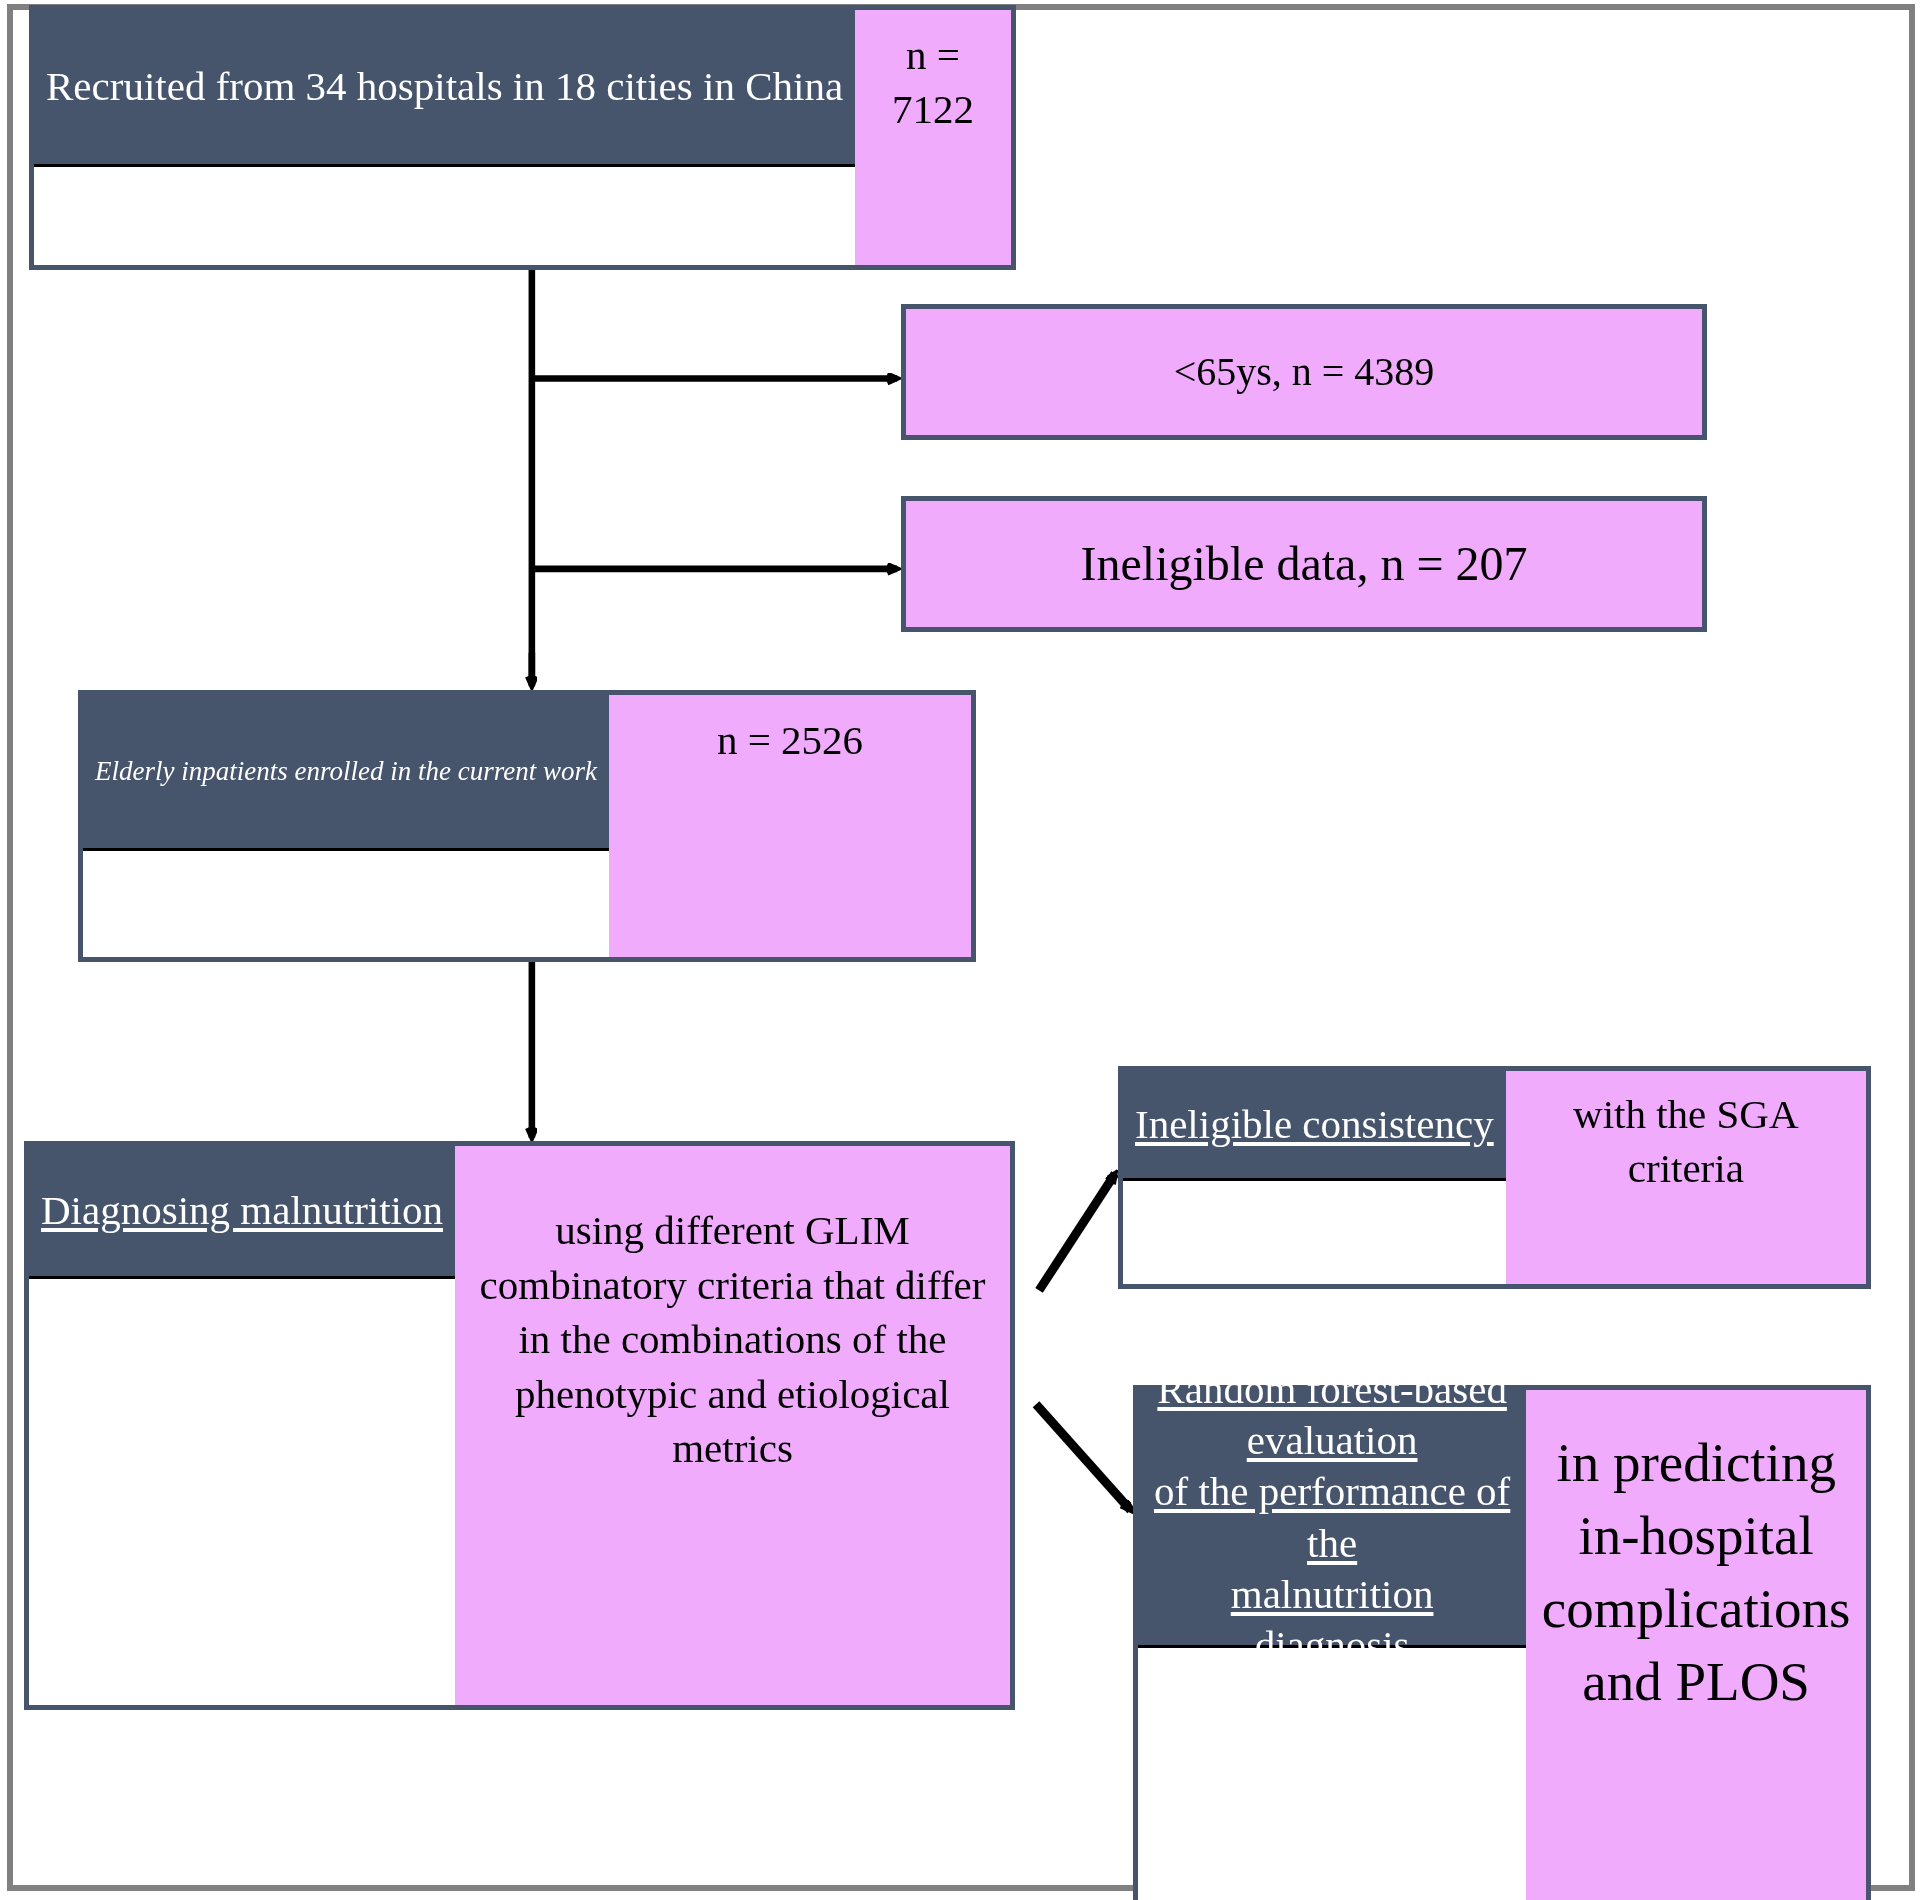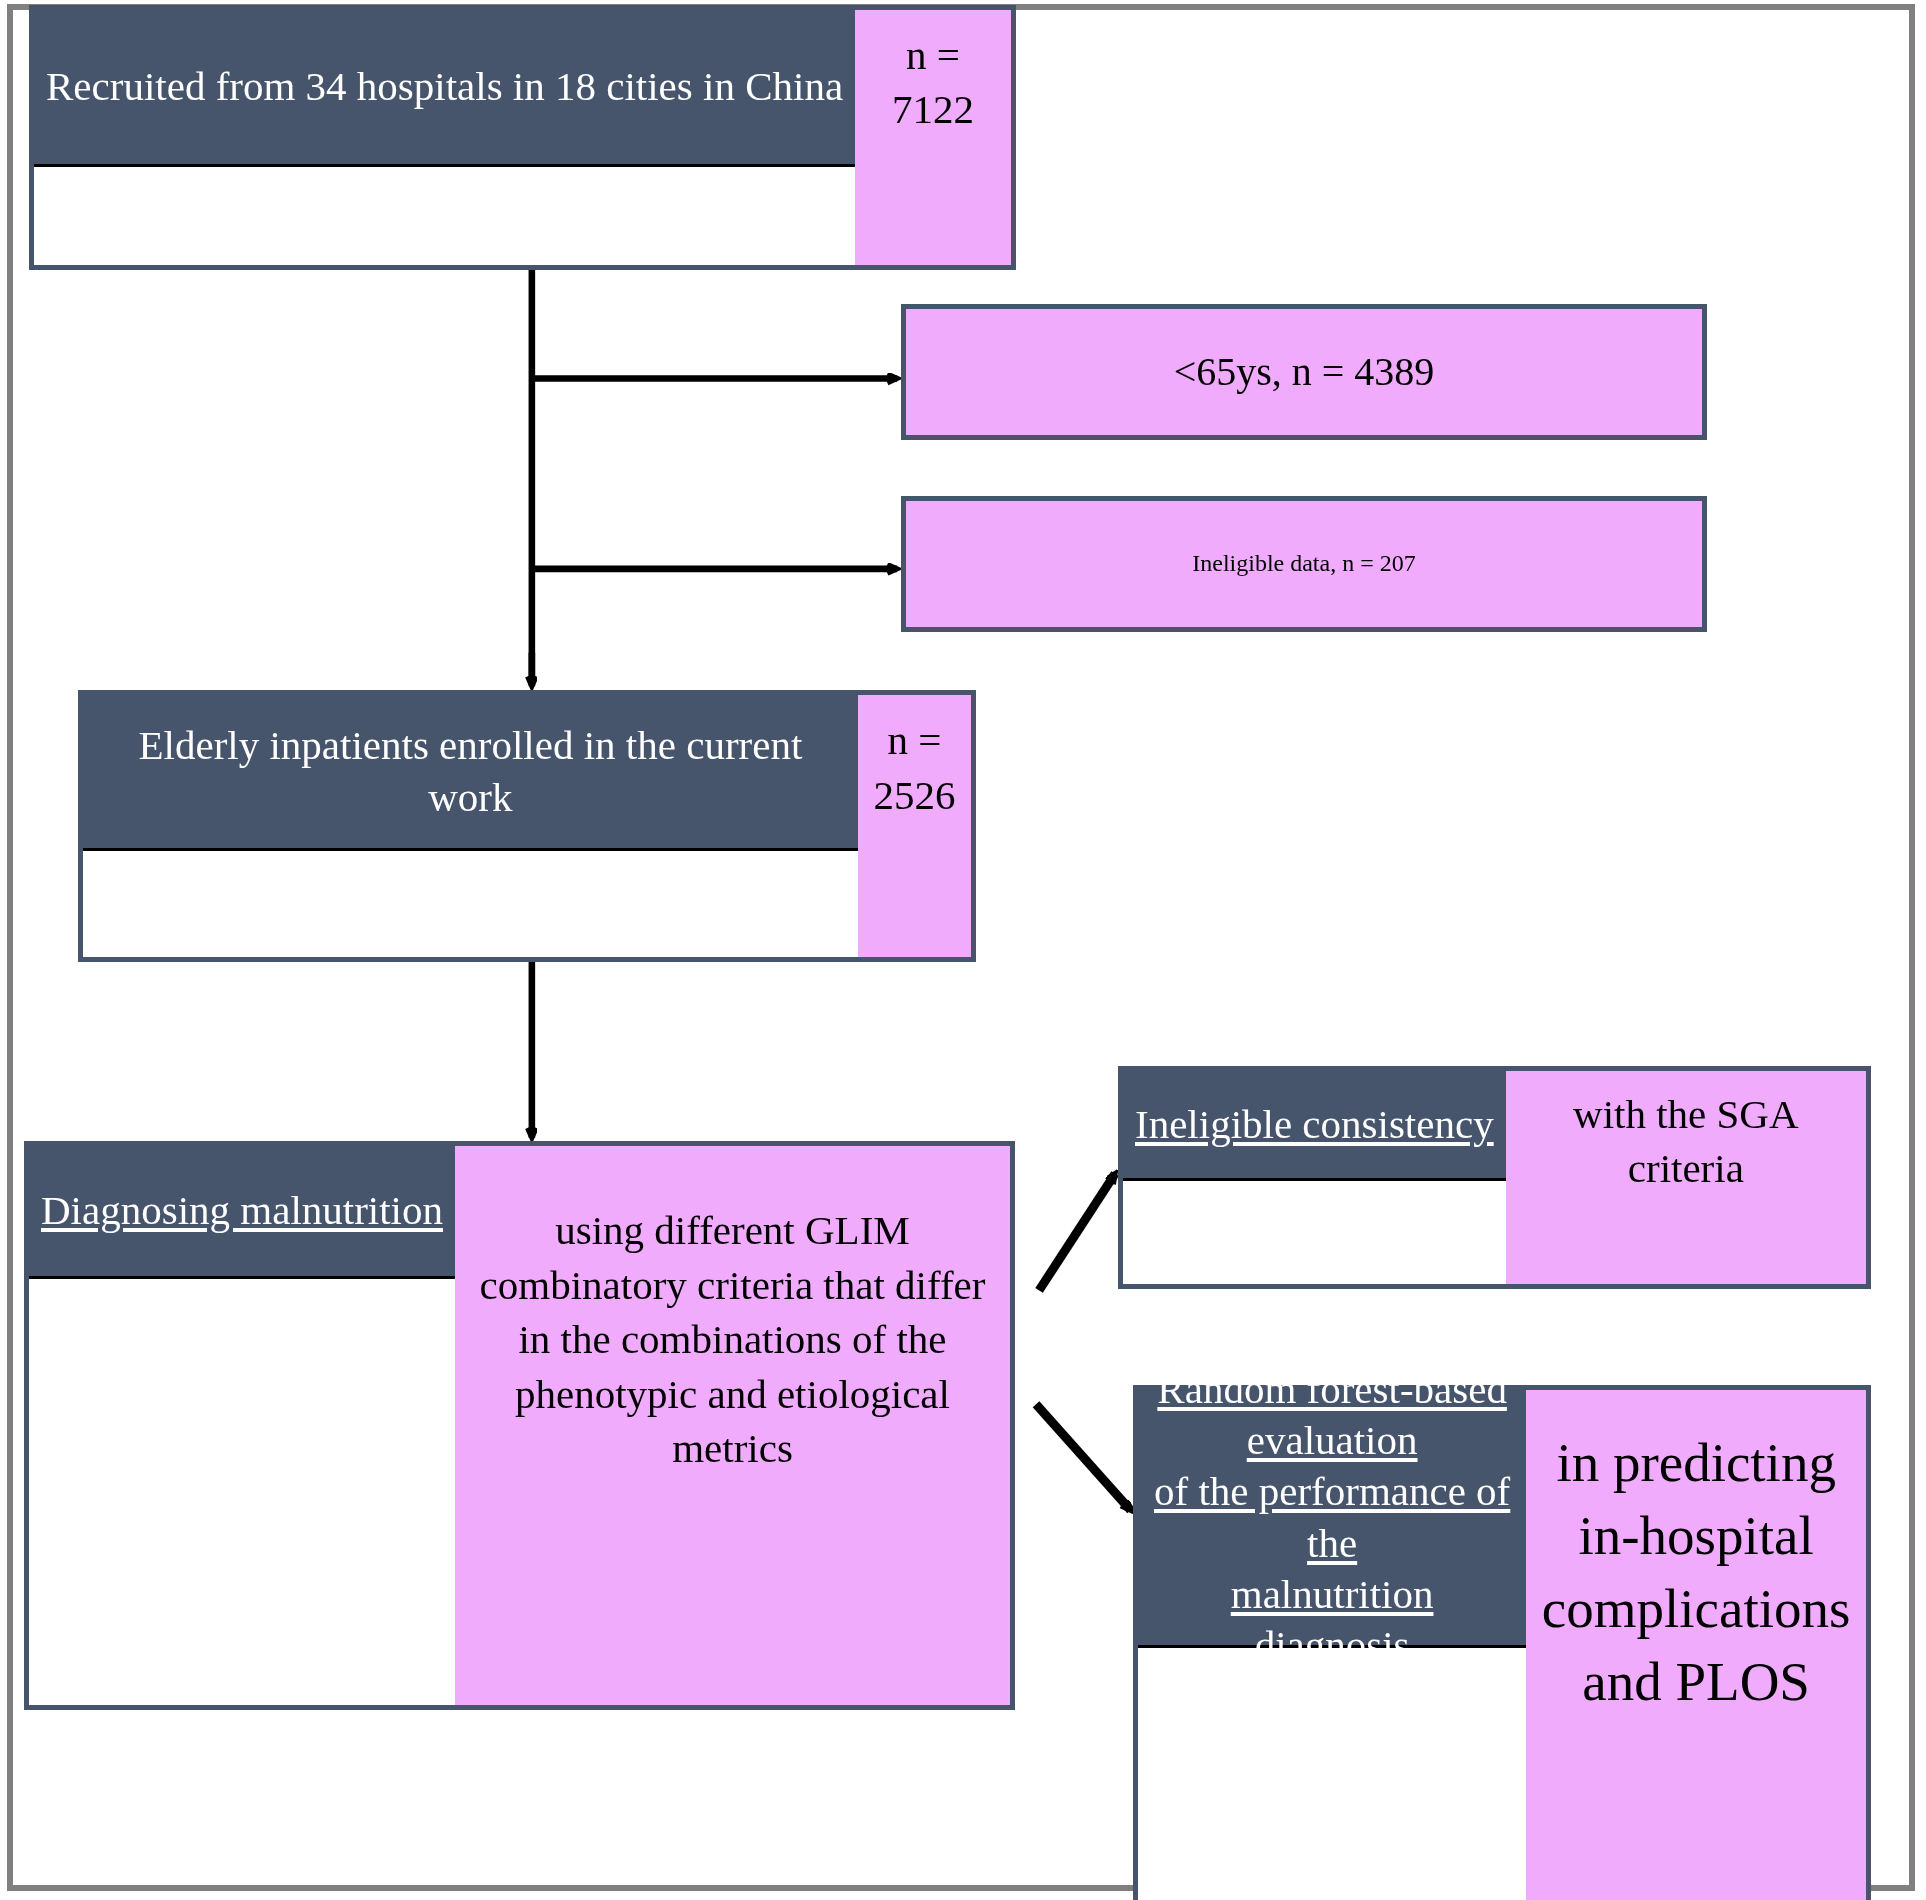--- a/index.html
+++ b/index.html
@@ -63,24 +63,24 @@
 
   
   #node-recruited { left: 29px;   top: 4.8px;    width: 987px; height: 265px; }
   #node-recruited .hdr { height: 157px; font-size: 41px; }
   #node-recruited .body { font-size: 41px; padding-top: 18px; }
 
   #node-excl-age { left: 901px; top: 304px;  width: 806px; height: 136px; }
   #node-excl-age .body { font-size: 40px; align-items: center; padding: 0 15.6px; }
 
   #node-excl-inel { left: 901px; top: 496px; width: 806px; height: 136px; }
-  #node-excl-inel .body { font-size: 24px; align-items: center; padding: 0 15.6px; }
+  #node-excl-inel .body { font-size: 48px; align-items: center; padding: 0 15.6px; }
 
   #node-enrolled { left: 78px;  top: 690px; width: 898px; height: 272px; }
-  #node-enrolled .hdr { height: 156px; font-size: 41px; }
+  #node-enrolled .hdr { height: 156px; font-size: 27px; font-style: italic; }
   #node-enrolled .body { font-size: 41px; padding-top: 18px; }
 
   #node-diagnosing { left: 24px;  top: 1141px; width: 991px; height: 569px; }
   #node-diagnosing .hdr { height: 133px; font-size: 41px; }
   #node-diagnosing .body { font-size: 41px; padding-top: 57px; }
 
   #node-consistency { left: 1118px; top: 1066px; width: 753px; height: 223px; }
   #node-consistency .hdr { height: 110px; font-size: 41px; }
   #node-consistency .body { font-size: 41px; padding-top: 15.6px; }
 

